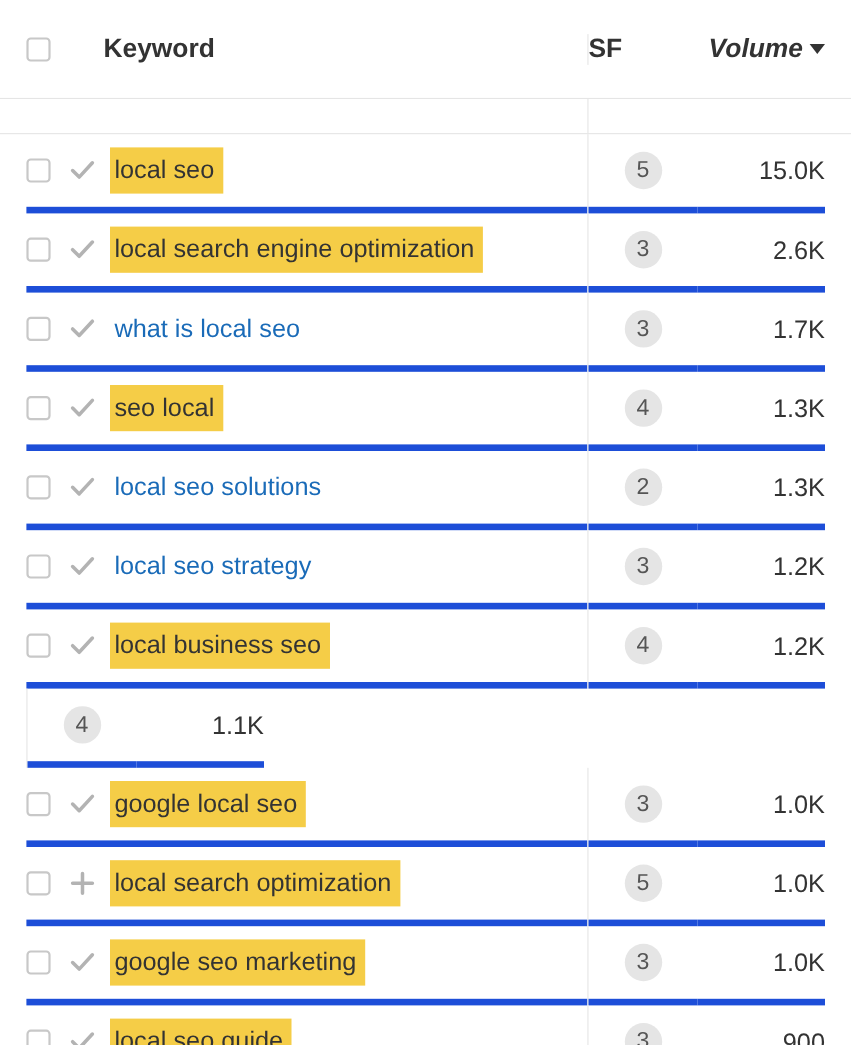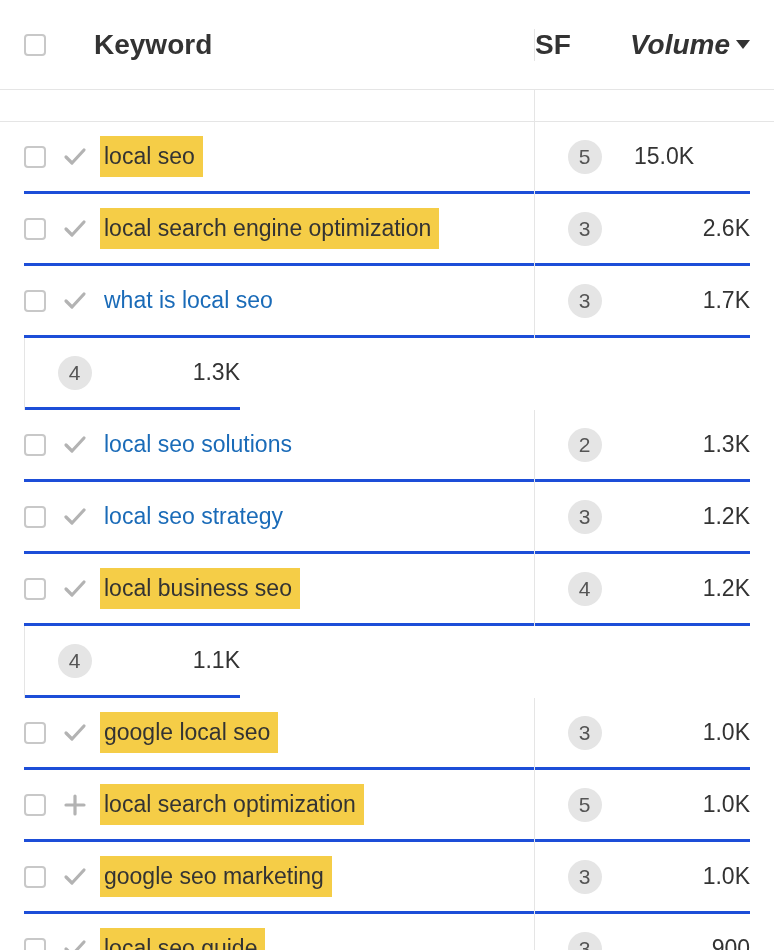--- a/index.html
+++ b/index.html
@@ -54,21 +54,21 @@
     border-left: 1px solid #e5e5e5;
   }
   .vol-col {
     width: 120px;
     display: flex;
     align-items: center;
     justify-content: flex-end;
     padding-right: 4px;
   }
   .header-text {
-    font-size: 28px;
+    font-size: 24px;
     font-weight: 700;
     color: #333;
   }
   .vol-header {
     display: flex;
     align-items: center;
     gap: 6px;
     cursor: pointer;
     font-style: italic;
   }
@@ -100,21 +100,21 @@
     line-height: 1.3;
     cursor: pointer;
     white-space: nowrap;
   }
   .keyword-hl { background: #f5cd47; color: #333; }
   .row-inner {
     display: flex;
     align-items: center;
     width: 100%;
     height: 100%;
-    border-bottom: 3px solid #1d4ed8;
+    border-bottom: 6px solid #1d4ed8;
   }
   .sf-badge {
     background: #e5e5e5;
     color: #555;
     border-radius: 50%;
     width: 34px;
     height: 34px;
     display: flex;
     align-items: center;
     justify-content: center;
@@ -171,21 +171,21 @@
             </div>
             <span class="keyword-text keyword-hl">local seo</span>
           </div>
         </div>
         <div class="sf-col">
           <div class="row-inner" style="justify-content: center;">
             <div class="sf-badge">5</div>
           </div>
         </div>
         <div class="vol-col">
-          <div class="row-inner" style="justify-content: flex-start;">
+          <div class="row-inner" style="justify-content: flex-end;">
             <span class="vol-text">15.0K</span>
           </div>
         </div>
       </div>
       <div class="data-row">
         <div class="keyword-col">
           <div class="row-inner">
             <div class="checkbox"></div>
             <div class="status-icon">
               <svg viewBox="0 0 26 26">
@@ -223,20 +223,31 @@
             <div class="sf-badge">3</div>
           </div>
         </div>
         <div class="vol-col">
           <div class="row-inner" style="justify-content: flex-end;">
             <span class="vol-text">1.7K</span>
           </div>
         </div>
       </div>
       <div class="data-row">
+        <div class="keyword-col">
+          <div class="row-inner">
+            <div class="checkbox"></div>
+            <div class="status-icon">
+              <svg viewBox="0 0 26 26">
+                <use href="#icon-check"></use>
+              </svg>
+            </div>
+            <span class="keyword-text keyword-hl">seo local</span>
+          </div>
+        </div>
         <div class="sf-col">
           <div class="row-inner" style="justify-content: center;">
             <div class="sf-badge">4</div>
           </div>
         </div>
         <div class="vol-col">
           <div class="row-inner" style="justify-content: flex-end;">
             <span class="vol-text">1.3K</span>
           </div>
         </div>

